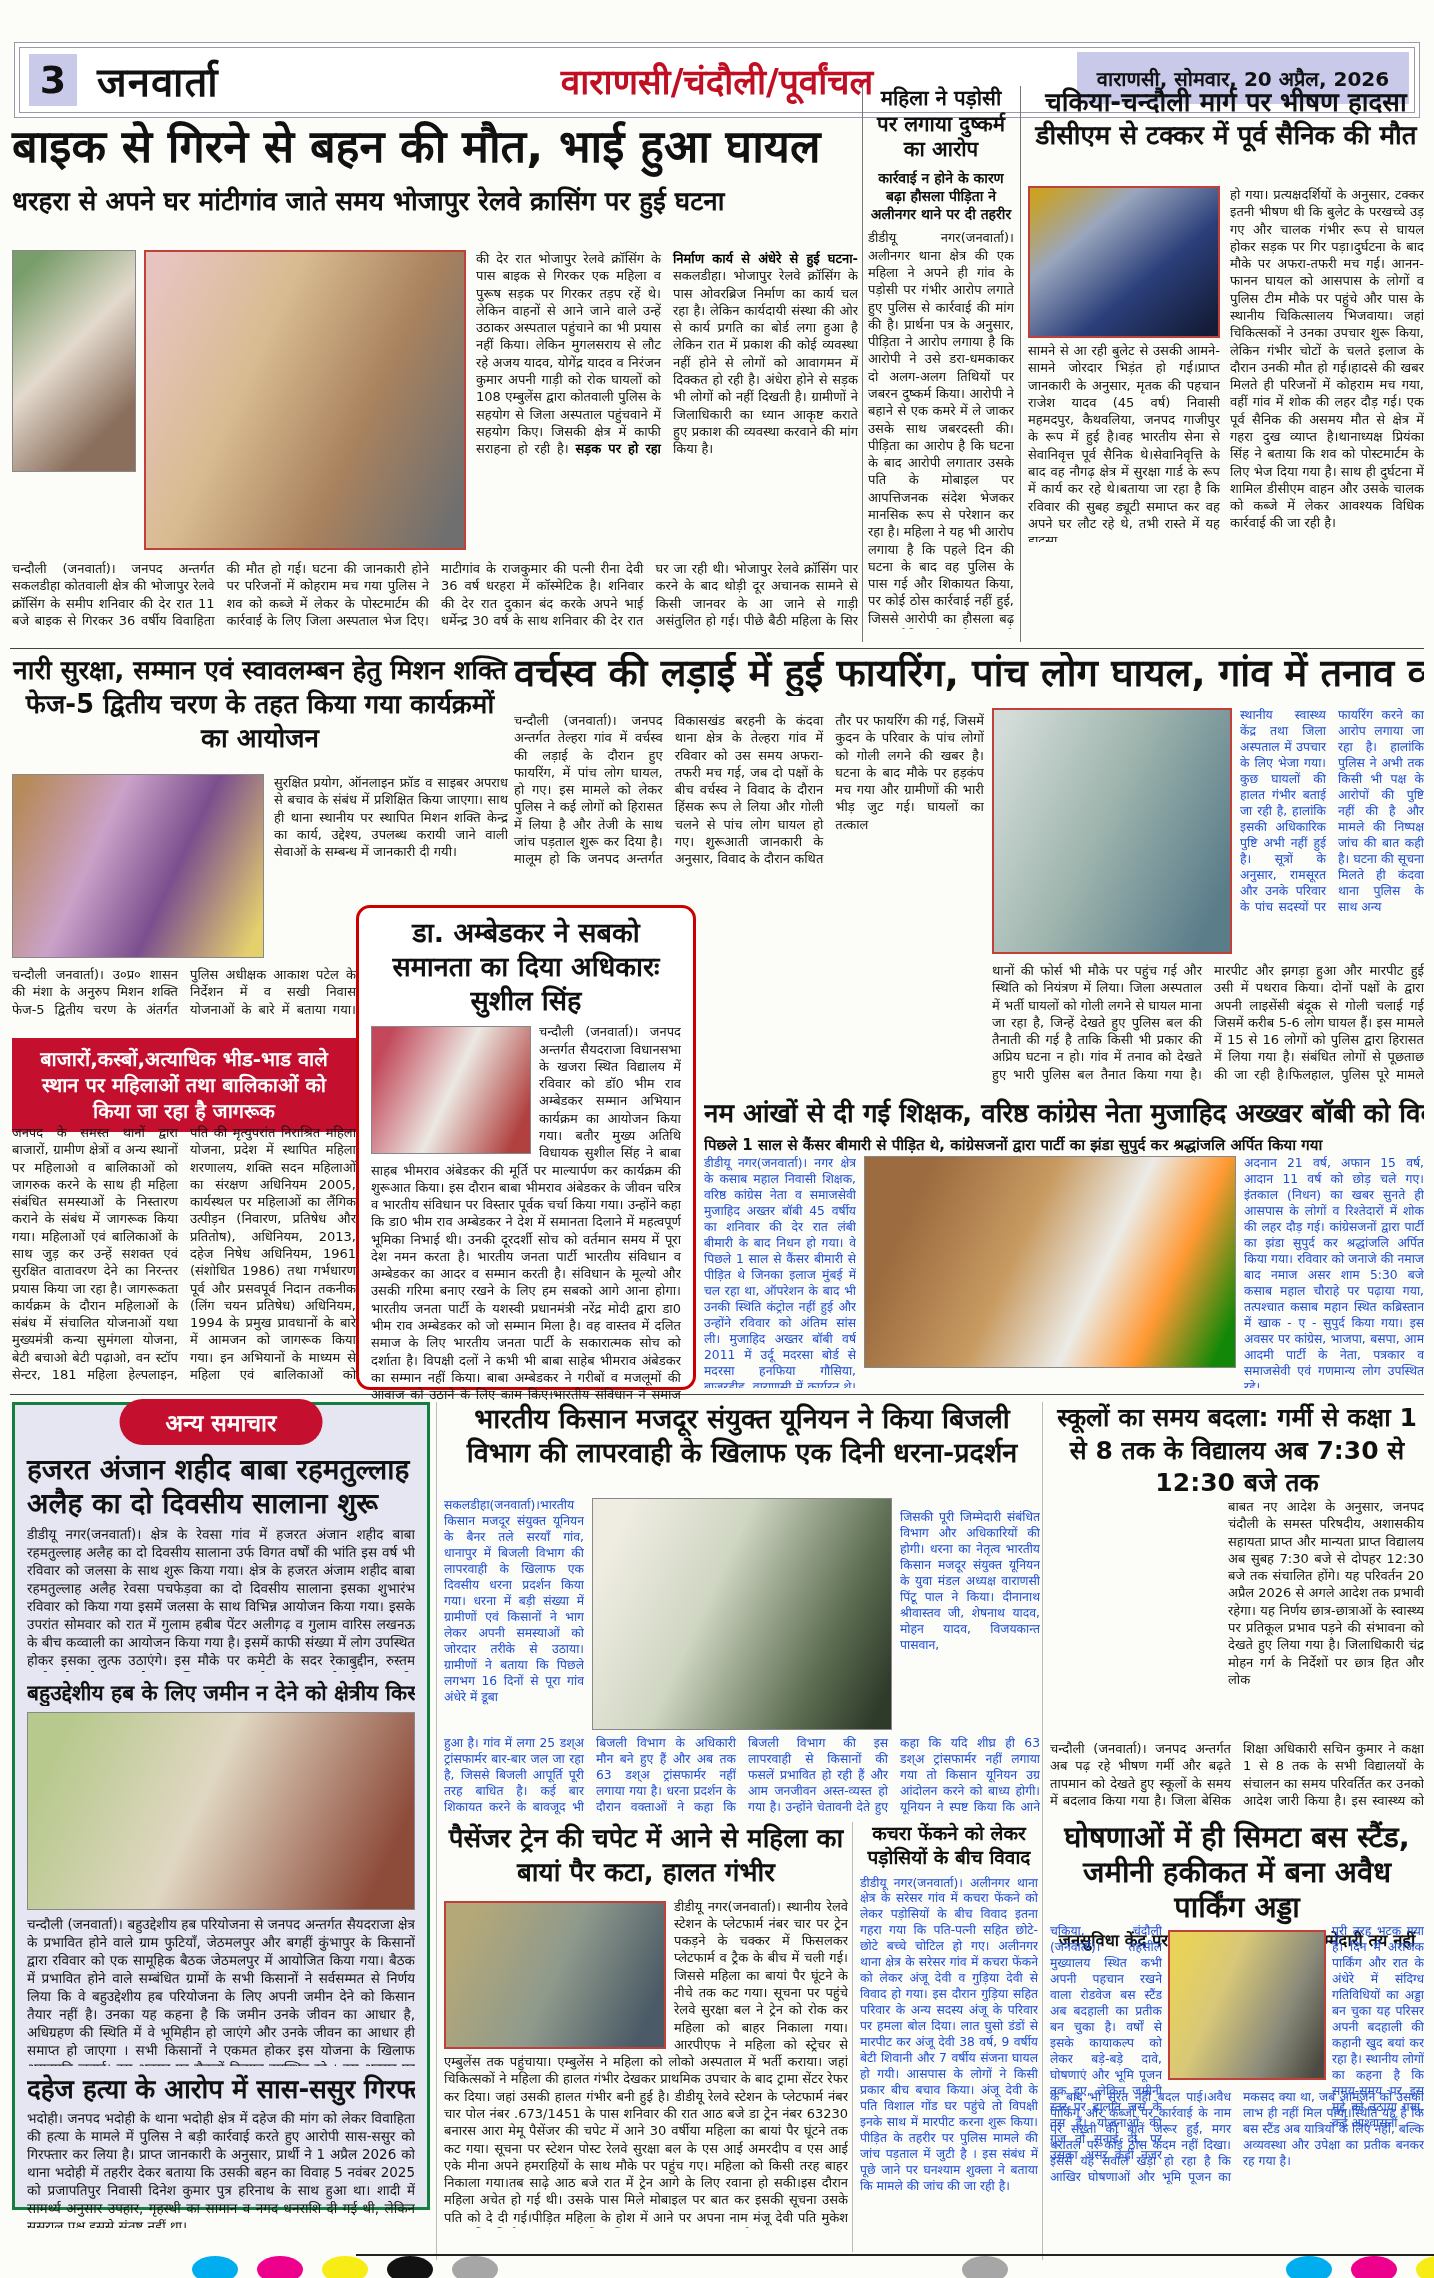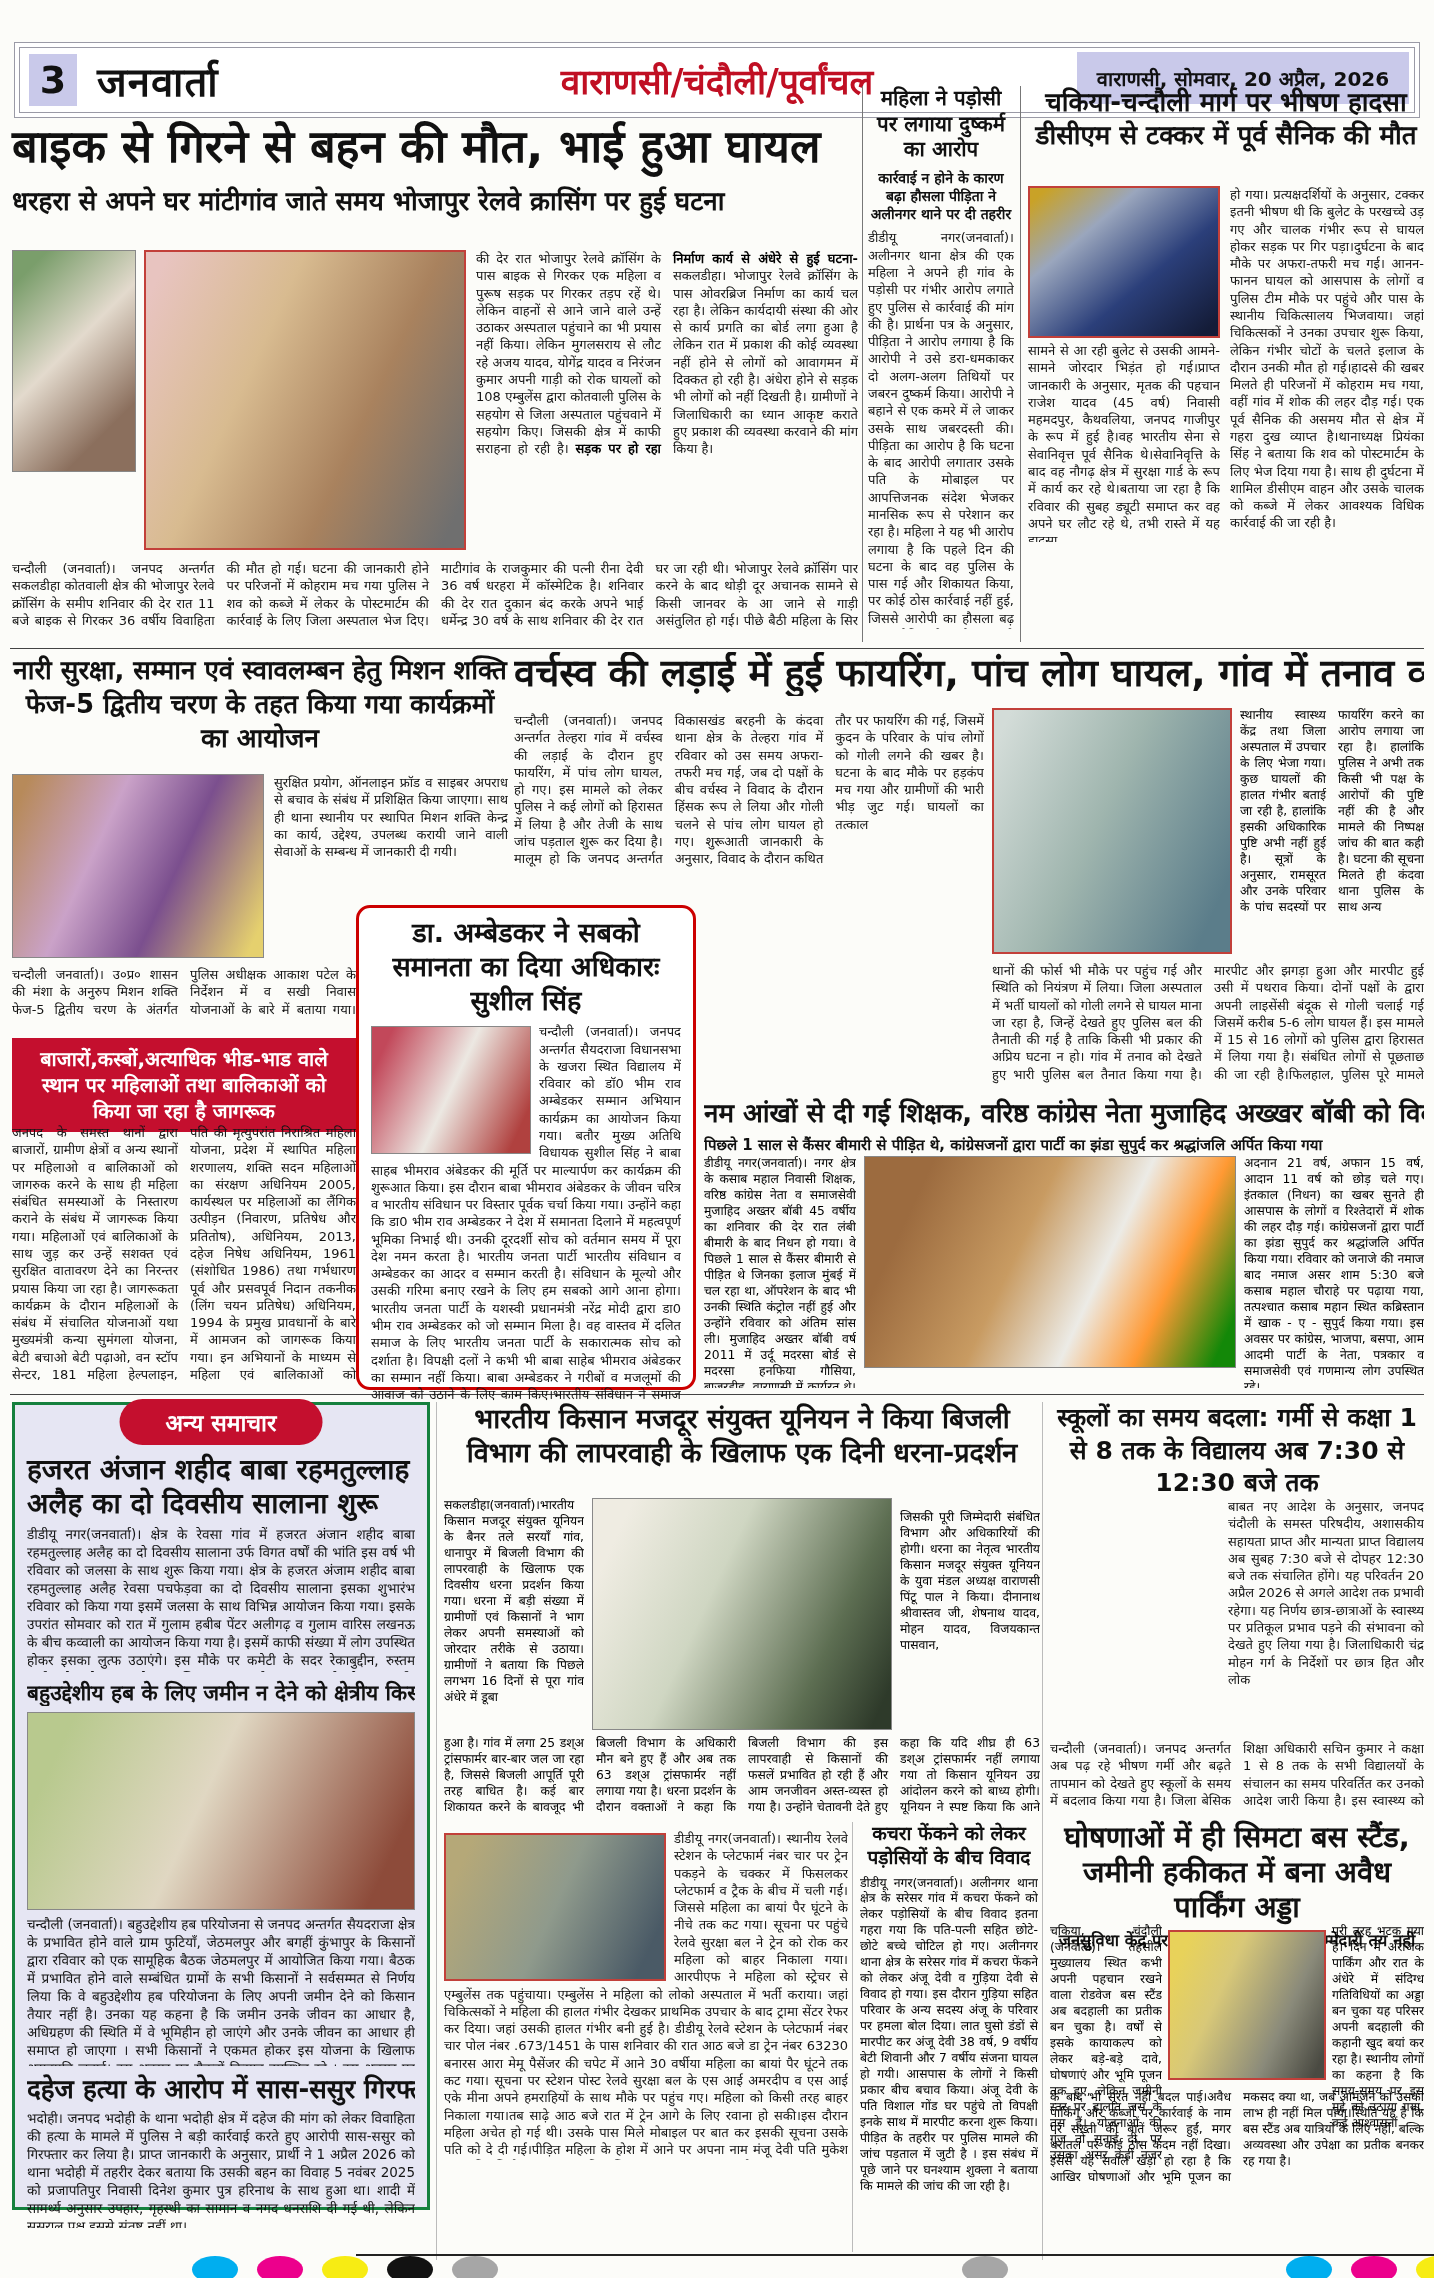--- a/index.html
+++ b/index.html
@@ -2,21 +2,21 @@
 <html><head>
 <meta charset="utf-8">
 <style>
   html,body{margin:0;padding:0;background:#e8e8e4;}
   #page{position:relative;width:1434px;height:2278px;background:#fcfcf9;overflow:hidden;
         font-family:"DejaVu Sans","Liberation Sans",sans-serif;color:#111;}
   .abs{position:absolute;}
   .hl{font-weight:700;color:#000;}
   .center{text-align:center;}
   .btxt{font-size:13px;line-height:1.33;text-align:justify;color:#141414;}
-  .btxt-sm{font-size:12.3px;line-height:1.3;text-align:justify;color:#000000;}
+  .btxt-sm{font-size:12.3px;line-height:1.3;text-align:justify;color:#1d4ed8;}
   .photo{background-size:cover;border:2px solid #c2403a;box-sizing:border-box;}
   .photo.noborder{border:1px solid #888;}
   .cols2{column-count:2;column-gap:12px;}
   .cols3{column-count:3;column-gap:12px;}
   .cols4{column-count:4;column-gap:12px;}
   .vrule{position:absolute;width:0;border-left:1px solid #555;}
   .hrule{position:absolute;height:0;border-top:1px solid #444;}
   .dot{display:inline-block;width:46px;height:27px;border-radius:50%;margin-right:19px;}
   .dot.c{background:#00aeef}.dot.m{background:#ec008c}.dot.y{background:#f7ec13}
   .dot.k{background:#121212}.dot.g{background:#a6a6a6}
@@ -127,20 +127,21 @@
   <div class="vrule" style="left:436px;top:1402px;height:858px;border-color:#bbb;"></div>
   <div class="abs" style="left:444px;top:1402px;width:596px;height:414px;">
     <div class="center" style="font-size:27px;font-weight:700;line-height:1.25;">भारतीय किसान मजदूर संयुक्त यूनियन ने किया बिजली विभाग की लापरवाही के खिलाफ एक दिनी धरना-प्रदर्शन</div>
     <div class="abs btxt-sm" style="left:0;top:96px;width:140px;height:232px;overflow:hidden;">सकलडीहा(जनवार्ता)।भारतीय किसान मजदूर संयुक्त यूनियन के बैनर तले सरयाँ गांव, धानापुर में बिजली विभाग की लापरवाही के खिलाफ एक दिवसीय धरना प्रदर्शन किया गया। धरना में बड़ी संख्या में ग्रामीणों एवं किसानों ने भाग लेकर अपनी समस्याओं को जोरदार तरीके से उठाया। ग्रामीणों ने बताया कि पिछले लगभग 16 दिनों से पूरा गांव अंधेरे में डूबा</div>
     <div class="abs photo noborder" style="left:148px;top:96px;width:300px;height:232px;background:linear-gradient(115deg,#efece2 10%,#cfd6c2 40%,#5d6e52 75%,#2e3a2a 95%);"></div>
     <div class="abs btxt-sm" style="left:456px;top:108px;width:140px;height:232px;overflow:hidden;">जिसकी पूरी जिम्मेदारी संबंधित विभाग और अधिकारियों की होगी। धरना का नेतृत्व भारतीय किसान मजदूर संयुक्त यूनियन के युवा मंडल अध्यक्ष वाराणसी पिंटू पाल ने किया। दीनानाथ श्रीवास्तव जी, शेषनाथ यादव, मोहन यादव, विजयकान्त पासवान,</div>
     <div class="abs btxt-sm cols4" style="left:0;top:334px;width:596px;height:80px;overflow:hidden;">हुआ है। गांव में लगा 25 डश्अ ट्रांसफार्मर बार-बार जल जा रहा है, जिससे बिजली आपूर्ति पूरी तरह बाधित है। कई बार शिकायत करने के बावजूद भी बिजली विभाग के अधिकारी मौन बने हुए हैं और अब तक 63 डश्अ ट्रांसफार्मर नहीं लगाया गया है। धरना प्रदर्शन के दौरान वक्ताओं ने कहा कि बिजली विभाग की इस लापरवाही से किसानों की फसलें प्रभावित हो रही हैं और आम जनजीवन अस्त-व्यस्त हो गया है। उन्होंने चेतावनी देते हुए कहा कि यदि शीघ्र ही 63 डश्अ ट्रांसफार्मर नहीं लगाया गया तो किसान यूनियन उग्र आंदोलन करने को बाध्य होगी। यूनियन ने स्पष्ट किया कि आने वाले समय में सड़क जाम और आमरण अनशन जैसे कदम उठाए जाएंगे, गुड्डू शर्मा, टनमन सिंह, रामअवध यादव, अरुण तिवारी, अखिलेश यादव, गुड्डू मृत्युंजय यादव, राजेश यादव, रवि यादव, भानु यादव, राजदेव यादव, उपेन्द्र यादव, लालू यादव, रविकान्त यादव जी उपस्थित रहे।</div>
   </div>
 
   <div class="abs" style="left:444px;top:1822px;width:404px;height:430px;">
+    <div class="center" style="font-size:26px;font-weight:700;line-height:1.3;">पैसेंजर ट्रेन की चपेट में आने से महिला का बायां पैर कटा, हालत गंभीर</div>
     <div class="btxt" style="margin-top:8px;height:330px;overflow:hidden;">
       <span class="photo" style="float:left;width:222px;height:148px;margin:3px 8px 4px 0;display:block;background:linear-gradient(115deg,#b5a878 10%,#8f9a8c 50%,#4a5a66 90%);"></span>
       <span>डीडीयू नगर(जनवार्ता)। स्थानीय रेलवे स्टेशन के प्लेटफार्म नंबर चार पर ट्रेन पकड़ने के चक्कर में फिसलकर प्लेटफार्म व ट्रैक के बीच में चली गई। जिससे महिला का बायां पैर घूंटने के नीचे तक कट गया। सूचना पर पहुंचे रेलवे सुरक्षा बल ने ट्रेन को रोक कर महिला को बाहर निकाला गया। आरपीएफ ने महिला को स्ट्रेचर से एम्बुलेंस तक पहुंचाया। एम्बुलेंस ने महिला को लोको अस्पताल में भर्ती कराया। जहां चिकित्सकों ने महिला की हालत गंभीर देखकर प्राथमिक उपचार के बाद ट्रामा सेंटर रेफर कर दिया। जहां उसकी हालत गंभीर बनी हुई है। डीडीयू रेलवे स्टेशन के प्लेटफार्म नंबर चार पोल नंबर .673/1451 के पास शनिवार की रात आठ बजे डा ट्रेन नंबर 63230 बनारस आरा मेमू पैसेंजर की चपेट में आने 30 वर्षीया महिला का बायां पैर घूंटने तक कट गया। सूचना पर स्टेशन पोस्ट रेलवे सुरक्षा बल के एस आई अमरदीप व एस आई एके मीना अपने हमराहियों के साथ मौके पर पहुंच गए। महिला को किसी तरह बाहर निकाला गया।तब साढ़े आठ बजे रात में ट्रेन आगे के लिए रवाना हो सकी।इस दौरान महिला अचेत हो गई थी। उसके पास मिले मोबाइल पर बात कर इसकी सूचना उसके पति को दे दी गई।पीड़ित महिला के होश में आने पर अपना नाम मंजू देवी पति मुकेश कुमार निवासिनी पला थाना अरनिया जिला बुलंदशहर उ. प्र. बतायी।</span>
     </div>
   </div>
 
   <div class="vrule" style="left:852px;top:1822px;height:430px;border-color:#bbb;"></div>
   <div class="abs" style="left:860px;top:1822px;width:178px;height:430px;">
     <div class="center" style="font-size:19px;font-weight:700;line-height:1.25;">कचरा फेंकने को लेकर पड़ोसियों के बीच विवाद</div>
     <div class="btxt-sm" style="margin-top:6px;height:360px;overflow:hidden;">डीडीयू नगर(जनवार्ता)। अलीनगर थाना क्षेत्र के सरेसर गांव में कचरा फेंकने को लेकर पड़ोसियों के बीच विवाद इतना गहरा गया कि पति-पत्नी सहित छोटे-छोटे बच्चे चोटिल हो गए। अलीनगर थाना क्षेत्र के सरेसर गांव में कचरा फेंकने को लेकर अंजू देवी व गुड़िया देवी से विवाद हो गया। इस दौरान गुड़िया सहित परिवार के अन्य सदस्य अंजू के परिवार पर हमला बोल दिया। लात घुसो डंडों से मारपीट कर अंजू देवी 38 वर्ष, 9 वर्षीय बेटी शिवानी और 7 वर्षीय संजना घायल हो गयी। आसपास के लोगों ने किसी प्रकार बीच बचाव किया। अंजू देवी के पति विशाल गोंड घर पहुंचे तो विपक्षी इनके साथ में मारपीट करना शुरू किया। पीड़ित के तहरीर पर पुलिस मामले की जांच पड़ताल में जुटी है । इस संबंध में पूछे जाने पर घनश्याम शुक्ला ने बताया कि मामले की जांच की जा रही है।</div>

